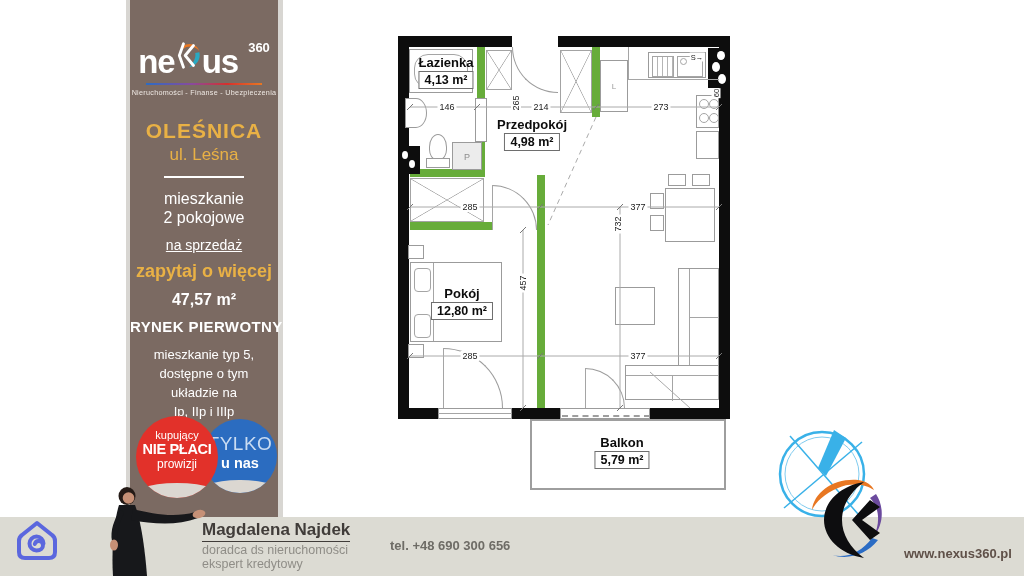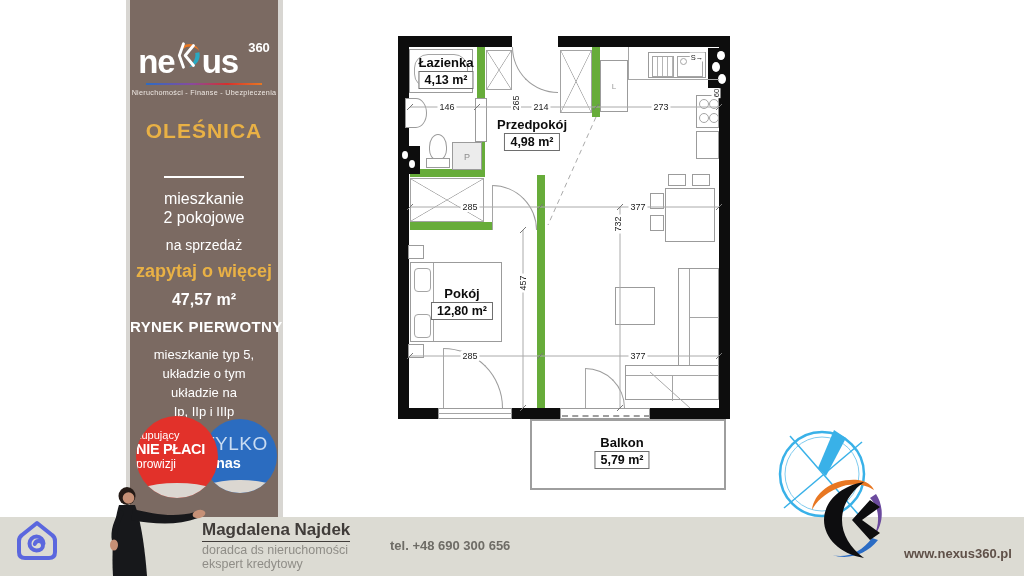--- a/index.html
+++ b/index.html
@@ -21,21 +21,21 @@
       linear-gradient(to bottom right,transparent calc(50% - .7px),#a9a9a9 50%,transparent calc(50% + .7px));}
   .arc{position:absolute;box-sizing:border-box;}
   .roomlbl{position:absolute;transform:translateX(-50%);text-align:center;white-space:nowrap;}
   .roomlbl .nm{font-weight:bold;font-size:13px;color:#0c0c0c;}
   .roomlbl .ar{display:inline-block;margin-top:1px;border:1px solid #6e6e6e;background:#fff;
                font-weight:bold;font-size:12.5px;color:#0c0c0c;padding:0 5px;line-height:16px;}
   .dim{position:absolute;transform:translate(-50%,-50%);font-size:9px;color:#222;background:#fff;
        padding:0 2px;white-space:nowrap;}
   .dimv{transform:translate(-50%,-50%) rotate(-90deg);}
   .dimtiny{font-size:7.5px;padding:0 1px;}
-  .badge{position:absolute;border-radius:50%;overflow:hidden;text-align:left;color:#fff;}
+  .badge{position:absolute;border-radius:50%;overflow:hidden;text-align:center;color:#fff;}
   .badge .sw{position:absolute;left:-12%;width:124%;height:44%;bottom:-26%;border-radius:50%;background:#dbd7d1;}
   .badge .tx{position:relative;z-index:2;}
   .fixline{position:absolute;background:#a5a5a5;}
 </style>
 </head>
 <body>
 
 <div id="screen">
 
   <div class="edge" style="left:126px;width:4px;"></div>
@@ -48,32 +48,33 @@
         <path d="M8,4 C16,-2 26,2 28,10 C23,3 14,3 9,7 Z" fill="#e87722"></path>
         <path d="M28,11 C30,19 25,27 16,29 C23,22 24,15 23,12 Z" fill="#2aa9c2"></path>
         <path d="M9,1 L4,15 L9,29" fill="none" stroke="#fff" stroke-width="3.4" stroke-linecap="round" stroke-linejoin="round"></path>
         <path d="M21,3 L11,15 L21,27" fill="none" stroke="#fff" stroke-width="3.4" stroke-linecap="round" stroke-linejoin="round"></path>
       </svg><span style="font-size:33px;font-weight:bold;letter-spacing:-1px;vertical-align:middle;">us</span><span style="font-size:13px;font-weight:bold;vertical-align:14px;margin-left:10px;">360</span>
     </div>
     <div class="abs" style="left:16px;top:83px;width:116px;height:2px;background:linear-gradient(90deg,#2b6cc4,#8a4a9c 40%,#d6302c 70%,#e87722);"></div>
     <div class="ctr" style="top:88px;font-size:7.2px;letter-spacing:.3px;color:#efe9e4;">Nieruchomości - Finanse - Ubezpieczenia</div>
 
     <div class="ctr gold" style="top:119px;font-size:21px;font-weight:bold;letter-spacing:1px;">OLEŚNICA</div>
+    <div class="ctr gold" style="top:145px;font-size:17px;">ul. Leśna</div>
 
     <div class="abs" style="left:34px;top:176px;width:80px;height:2px;background:#fff;"></div>
 
     <div class="ctr" style="top:190px;font-size:16px;">mieszkanie</div>
     <div class="ctr" style="top:209px;font-size:16px;">2 pokojowe</div>
-    <div class="ctr" style="top:237px;font-size:14px;">na sprzedaż</div>
+    <div class="ctr" style="top:237px;font-size:14px;text-decoration:underline;">na sprzedaż</div>
     <div class="ctr gold" style="top:261px;font-size:18px;font-weight:bold;">zapytaj o więcej</div>
     <div class="ctr" style="top:291px;font-size:16px;font-weight:bold;">47,57 m²</div>
     <div class="ctr" style="top:318px;font-size:15px;font-weight:bold;letter-spacing:.4px;">RYNEK PIERWOTNY</div>
 
     <div class="ctr" style="top:347px;font-size:13px;">mieszkanie typ 5,</div>
-    <div class="ctr" style="top:366px;font-size:13px;">układzie o tym</div>
+    <div class="ctr" style="top:366px;font-size:13px;">dostępne o tym</div>
     <div class="ctr" style="top:385px;font-size:13px;">układzie na</div>
     <div class="ctr" style="top:404px;font-size:13px;">Ip, IIp i IIIp</div>
 
     <div class="badge" style="left:73px;top:419px;width:74px;height:74px;background:#2b6cc0;z-index:1;">
       <div class="sw"></div>
       <div class="tx" style="margin-top:14px;font-size:19px;color:#c9dcf2;letter-spacing:.5px;">TYLKO</div>
       <div class="tx" style="font-size:14.5px;font-weight:bold;">u nas</div>
     </div>
     <div class="badge" style="left:6px;top:416px;width:82px;height:82px;background:#e2312a;z-index:2;">
       <div class="sw"></div>

